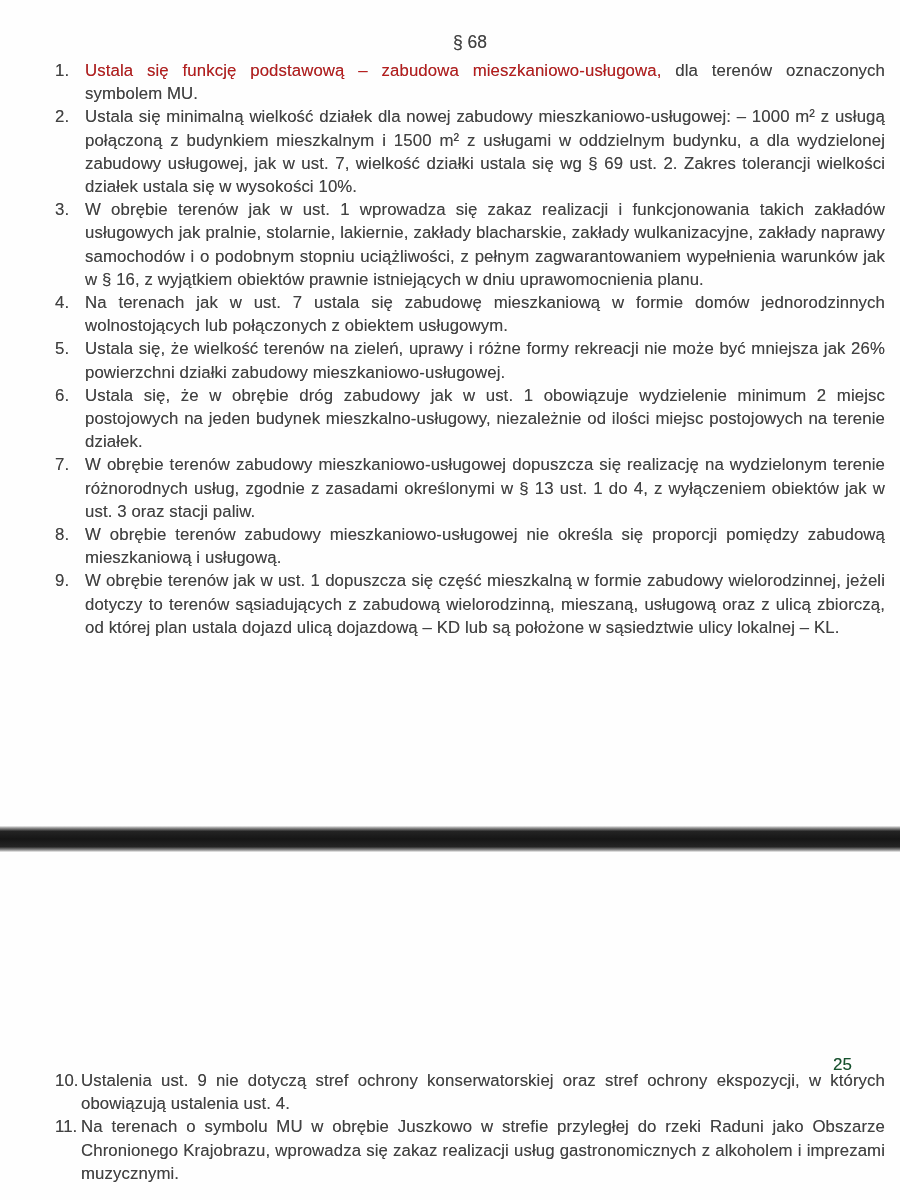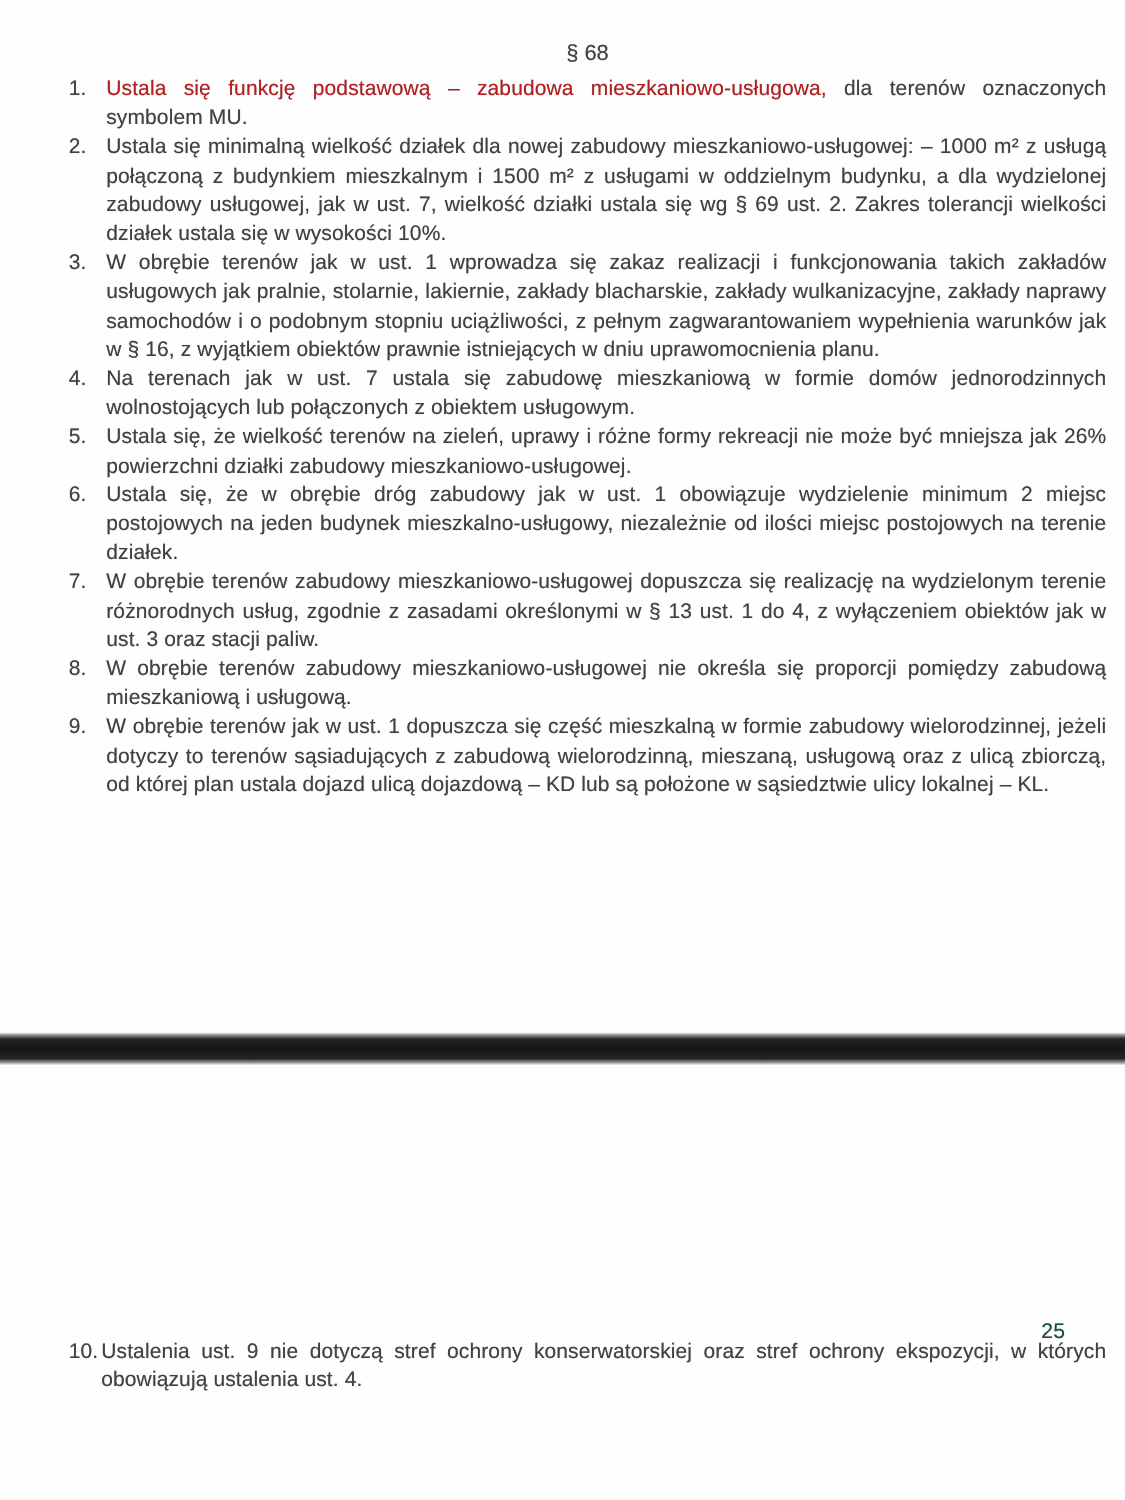--- a/index.html
+++ b/index.html
@@ -117,14 +117,18 @@
 
   <div class="divider"></div>
 
   <div class="pagenum">25</div>
 
   <ol class="list" id="list2">
       <li class="item">
         <span class="num">10.</span>
         <p class="text"><span>Ustalenia ust. 9 nie dotyczą stref ochrony konserwatorskiej oraz stref ochrony ekspozycji, w których obowiązują ustalenia ust. 4.</span></p>
       </li>
+      <li class="item">
+        <span class="num">11.</span>
+        <p class="text"><span>Na terenach o symbolu MU w obrębie Juszkowo w strefie przyległej do rzeki Raduni jako Obszarze Chronionego Krajobrazu, wprowadza się zakaz realizacji usług gastronomicznych z alkoholem i imprezami muzycznymi.</span></p>
+      </li>
     </ol>
 </div>
 
 </body></html>

